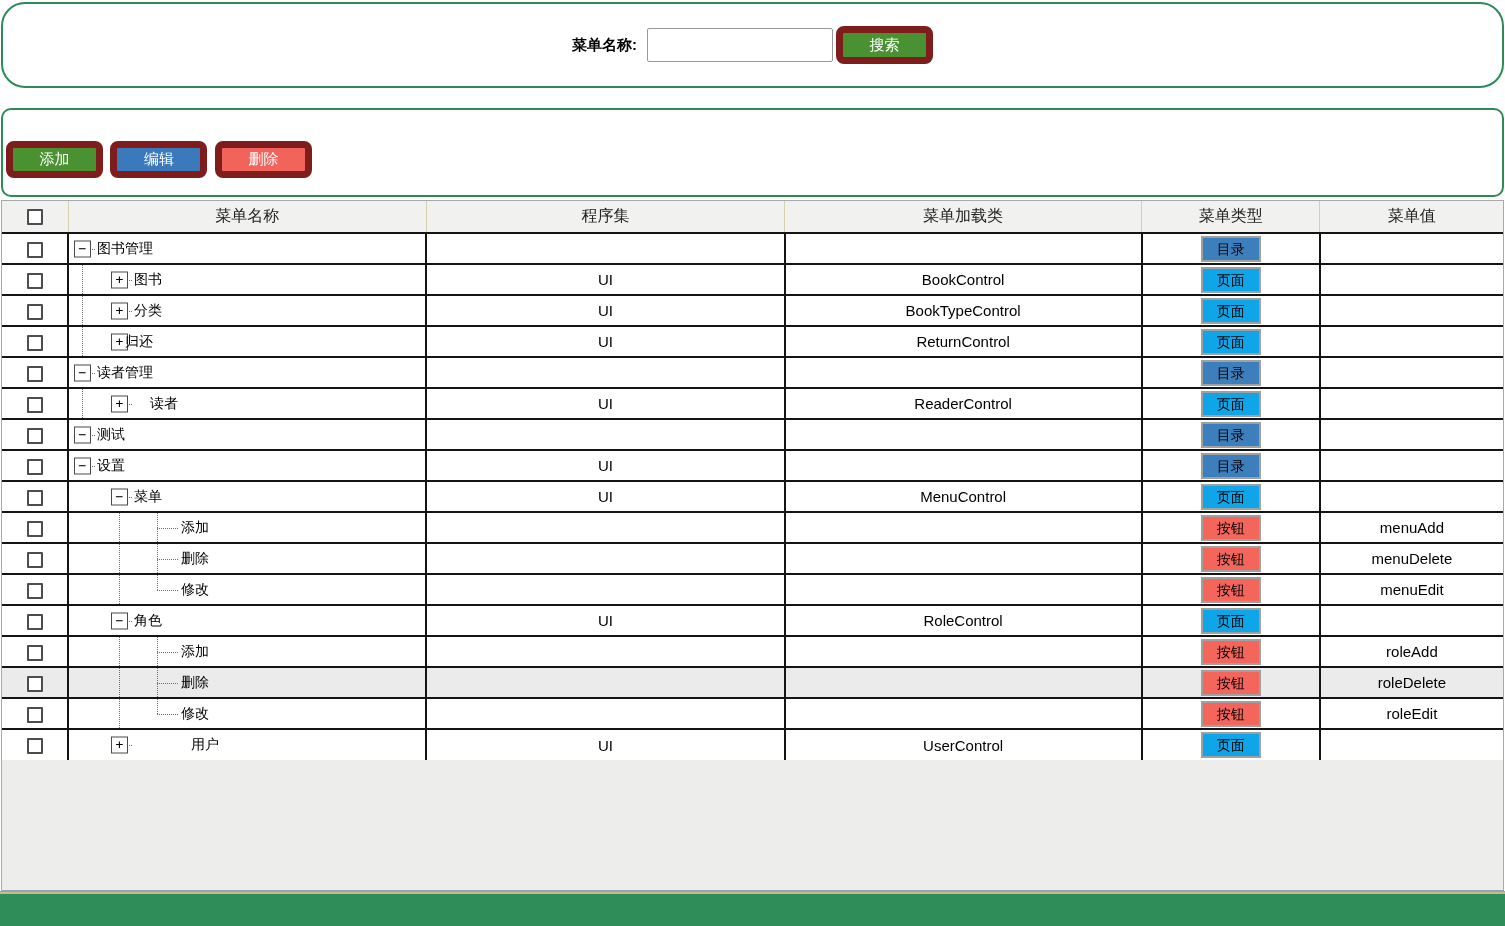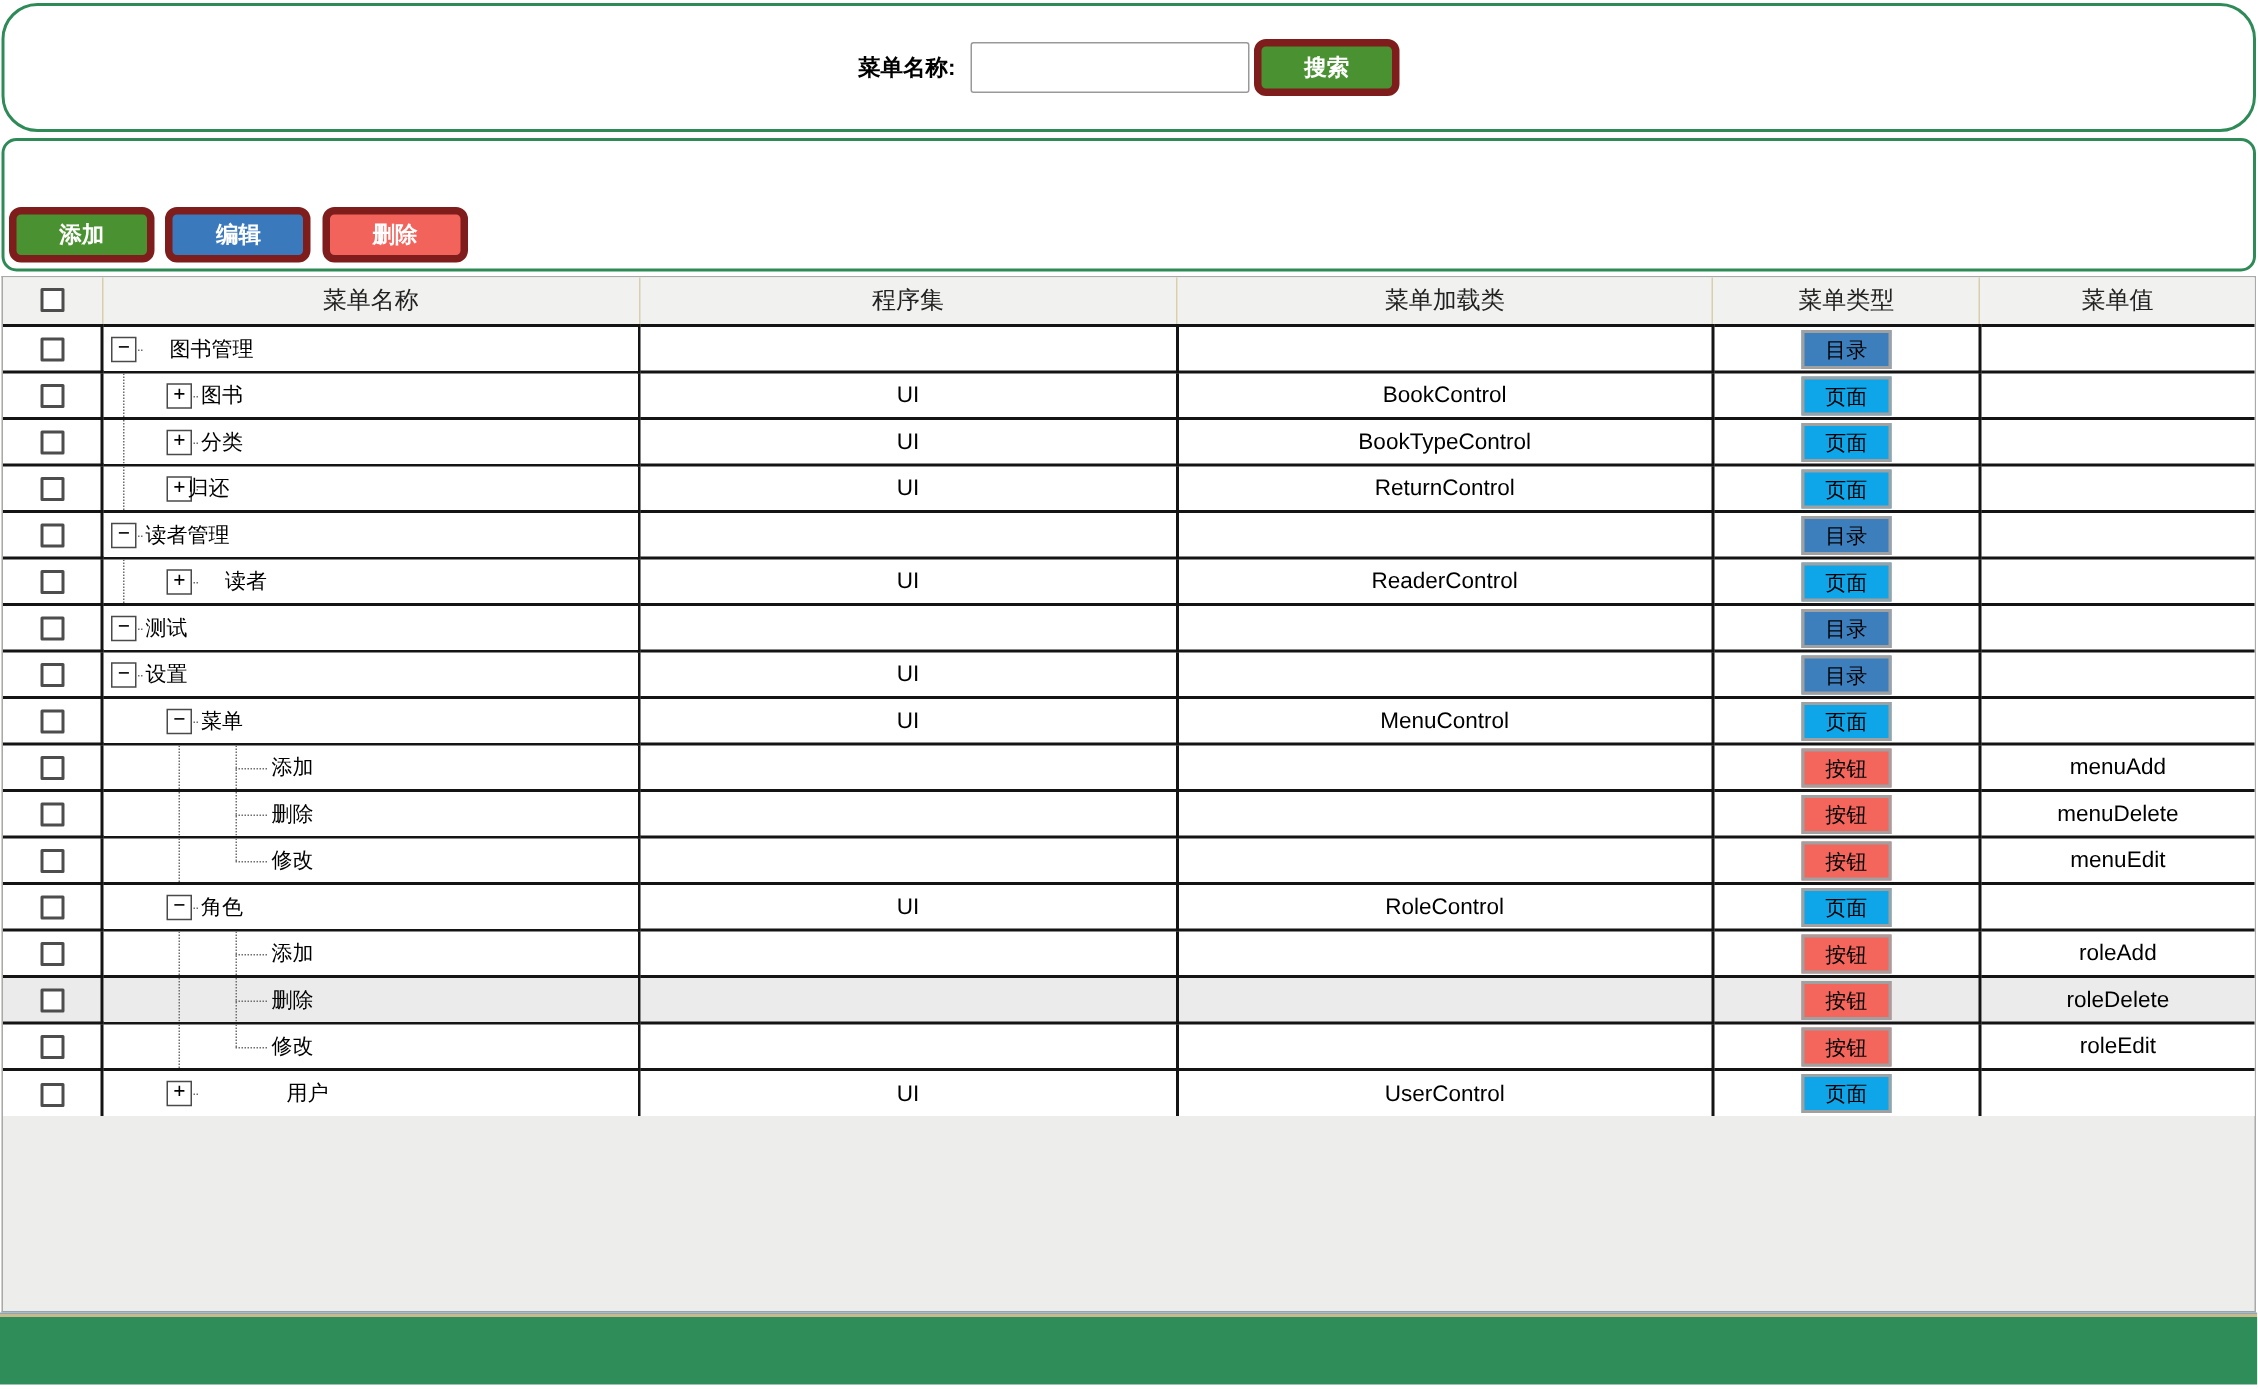--- a/index.html
+++ b/index.html
@@ -2,27 +2,27 @@
 <html><head>
 <meta charset="utf-8">
 <style>
   * { box-sizing: border-box; }
   html,body { margin:0; padding:0; background:#fff; font-family:"Liberation Sans","DejaVu Sans",sans-serif; }
   .page { width:1505px; height:926px; position:relative; overflow:hidden; background:#fff; }
 
   
   .panel { border:2px solid #2e8b57; border-radius:10px; background:#fff; margin:0 1px; }
   .panel-search { margin-top:2px; height:86px; display:flex; align-items:center; justify-content:center;border-radius:24px; }
-  .panel-toolbar { margin-top:4px; height:89px; padding:44px 0 0 3px; }
+  .panel-toolbar { margin-top:20px; height:89px; padding:31px 0 0 3px; }
 
   
   .search-form { display:flex; align-items:center; }
   .search-label { font-weight:bold; font-size:15px; color:#000; margin-right:10px; }
   .search-input { width:186px; height:34px; border:1px solid #999; border-radius:2px; font-size:15px; padding:0 6px; outline:none; }
-  .btn { border:5px solid #7f1d1d; border-radius:8px; color:#fff; font-weight:bold; font-size:15px;
+  .btn { border:7px solid #7f1d1d; border-radius:8px; color:#fff; font-weight:normal; font-size:15px;
          cursor:pointer; text-align:center; }
   .btn-search { width:97px; height:38px; margin-left:3px; background:#4a9231; }
   .btn-add   { width:97px; height:37px; background:#4a9231; margin-right:3px; }
   .btn-edit  { width:97px; height:37px; background:#3b79bd; margin-right:3px; }
   .btn-del   { width:97px; height:37px; background:#f2635c; }
 
   
   .table-wrap { margin:3px 1px 0 1px; border:1px solid #a9a9a9; border-bottom:1px solid #93a6b0; height:691px; background:#ededeb; }
   table.grid { border-collapse:collapse; table-layout:fixed; width:100%; border:hidden; background:#fff; }
   .grid thead th { background:#f1f1ef; border-right:1px solid #d8cfae; border-bottom:1px solid #d8cfae;
@@ -99,21 +99,21 @@
             <th>菜单类型</th>
             <th>菜单值</th>
           </tr>
       </thead>
       <tbody id="tbody">
           <tr>
             <td><span class="cb"></span></td>
             <td class="name-cell">
               <span class="ebox" style="left: 5px;">−</span>
               <span class="hdots" style="left: 23px; width: 3px;"></span>
-              <span class="tree-label" style="left: 44px;">图书管理</span>
+              <span class="tree-label" style="left: 28px;">图书管理</span>
             </td>
             <td></td>
             <td></td>
             <td><span class="badge badge-blue">目录</span></td>
             <td></td>
           </tr>
           <tr>
             <td><span class="cb"></span></td>
             <td class="name-cell">
               <span class="guide" style="left: 13px;"></span>

